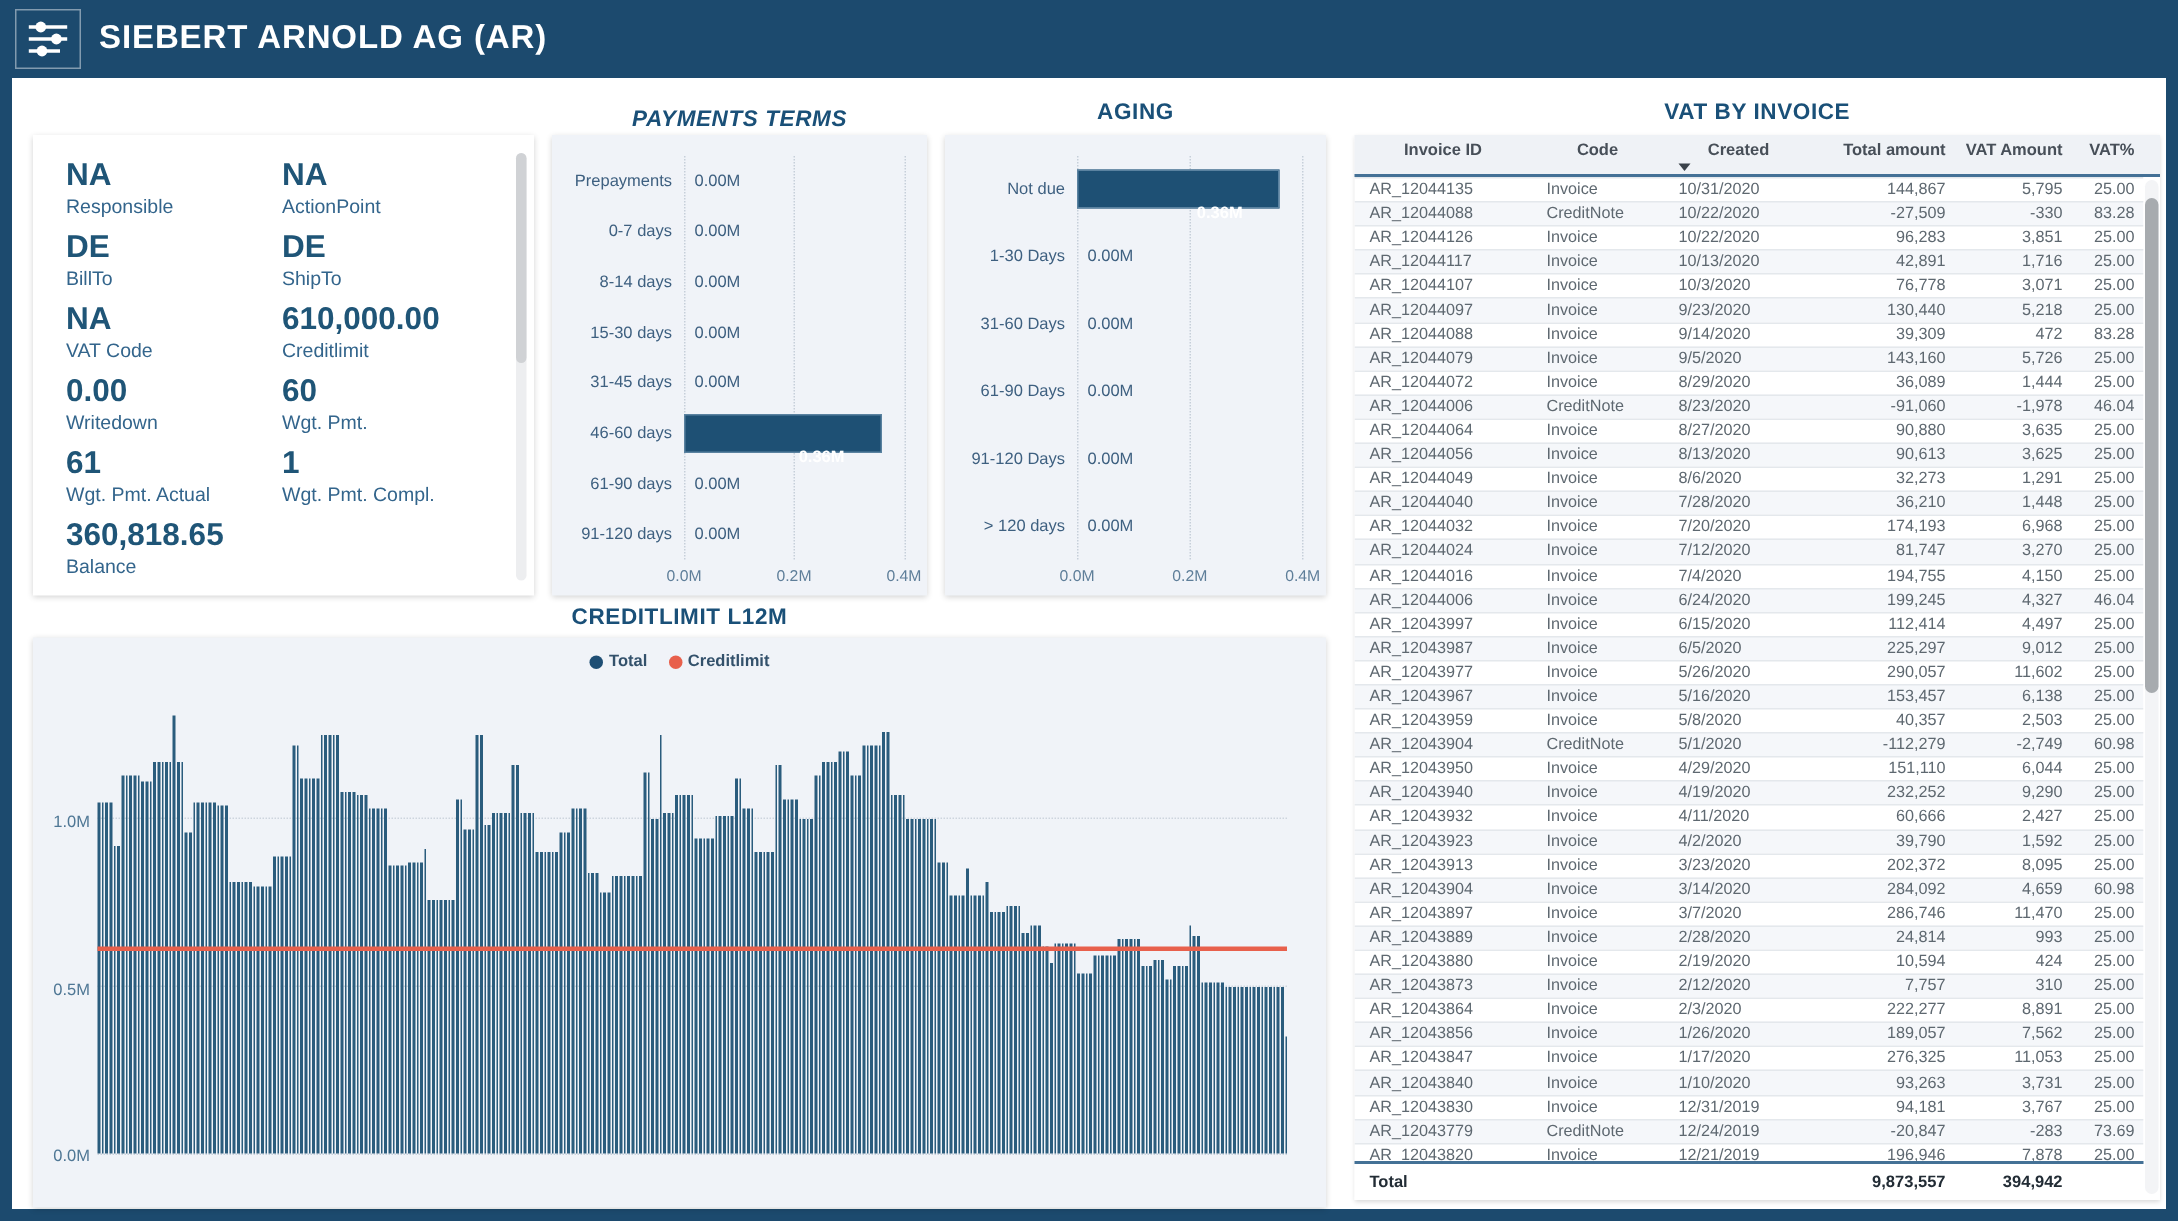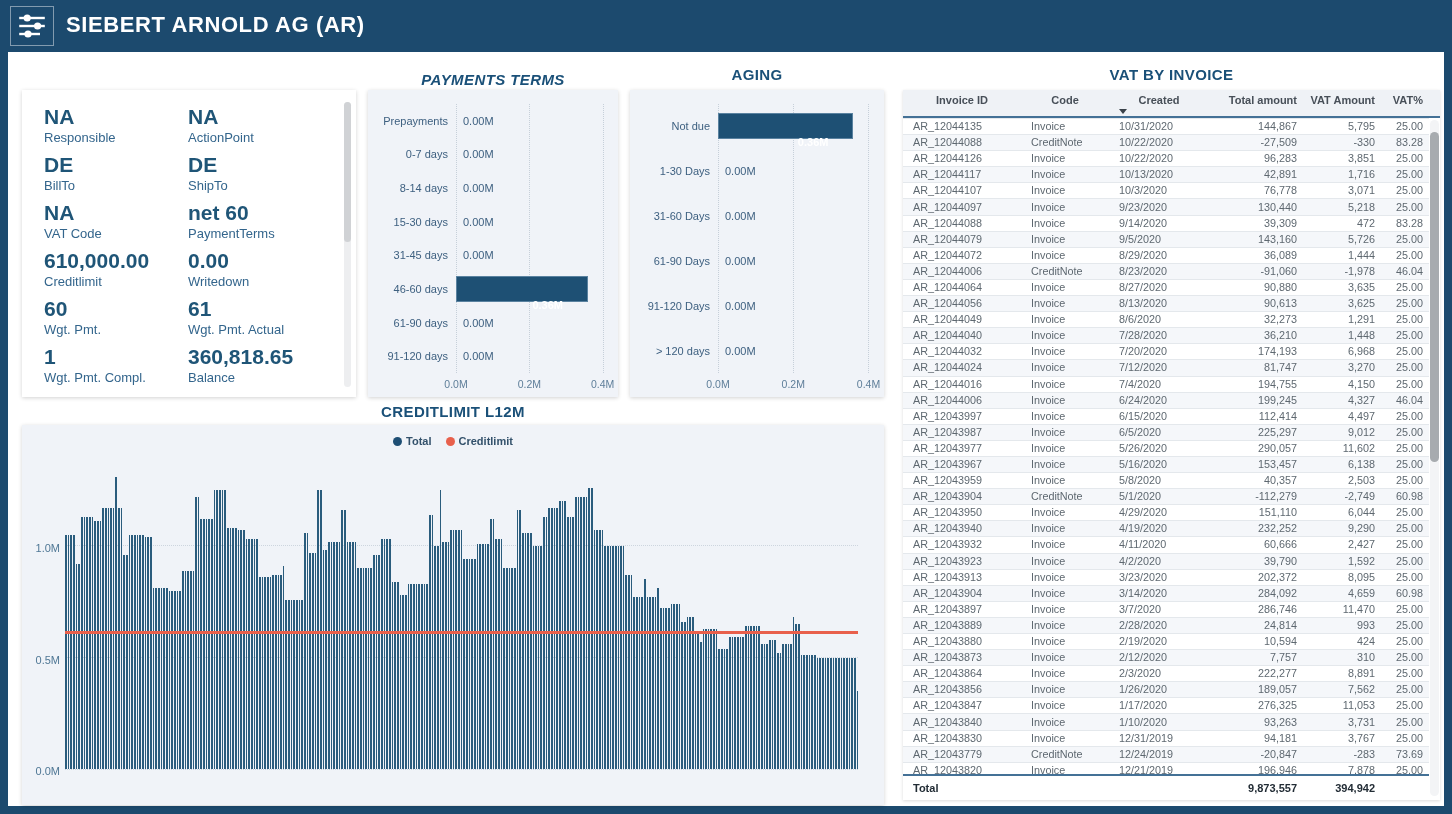--- a/index.html
+++ b/index.html
@@ -116,24 +116,20 @@
           <div class="sum-value">DE</div>
           <div class="sum-label">BillTo</div>
         </div>
         <div>
           <div class="sum-value">DE</div>
           <div class="sum-label">ShipTo</div>
         </div>
         <div>
           <div class="sum-value">NA</div>
           <div class="sum-label">VAT Code</div>
-        </div>
-        <div>
-          <div class="sum-value">net 60</div>
-          <div class="sum-label">PaymentTerms</div>
         </div>
         <div>
           <div class="sum-value">610,000.00</div>
           <div class="sum-label">Creditlimit</div>
         </div>
         <div>
           <div class="sum-value">0.00</div>
           <div class="sum-label">Writedown</div>
         </div>
         <div>

